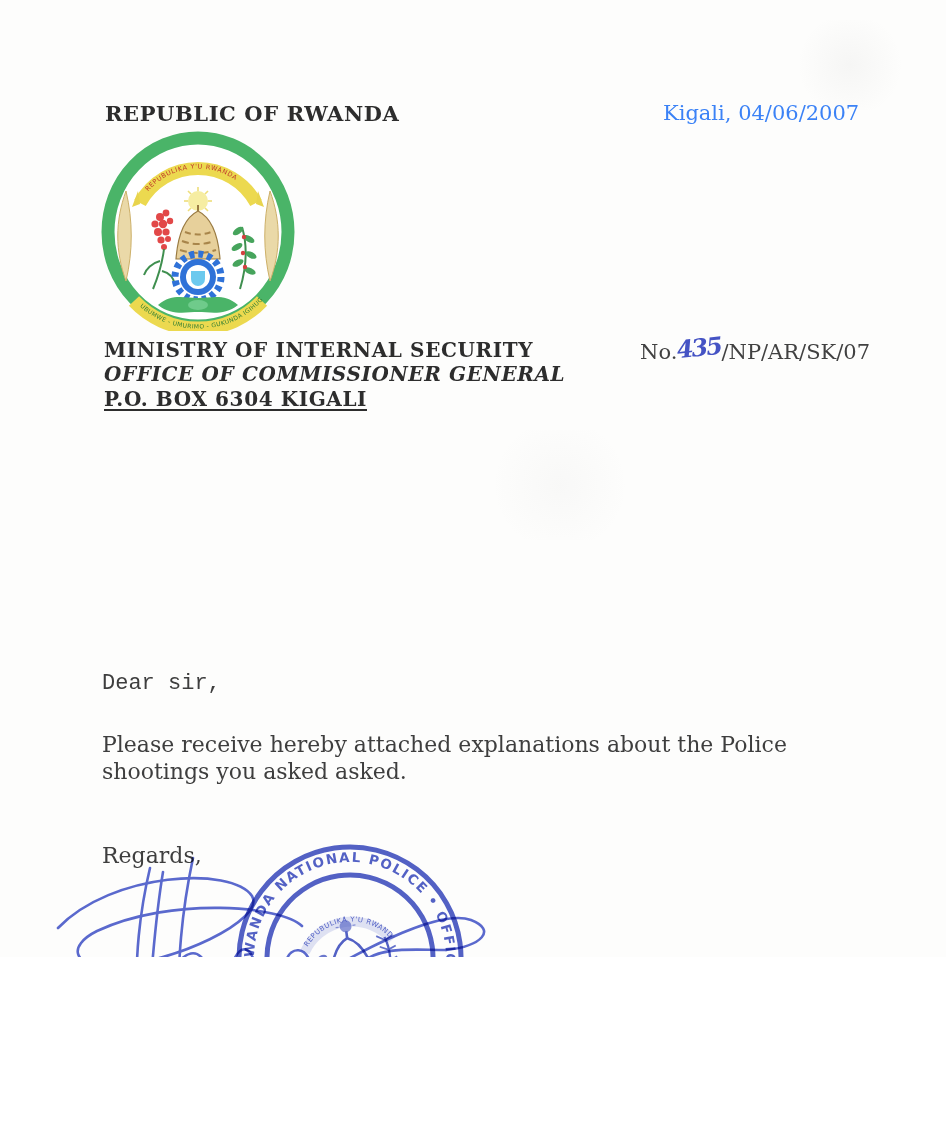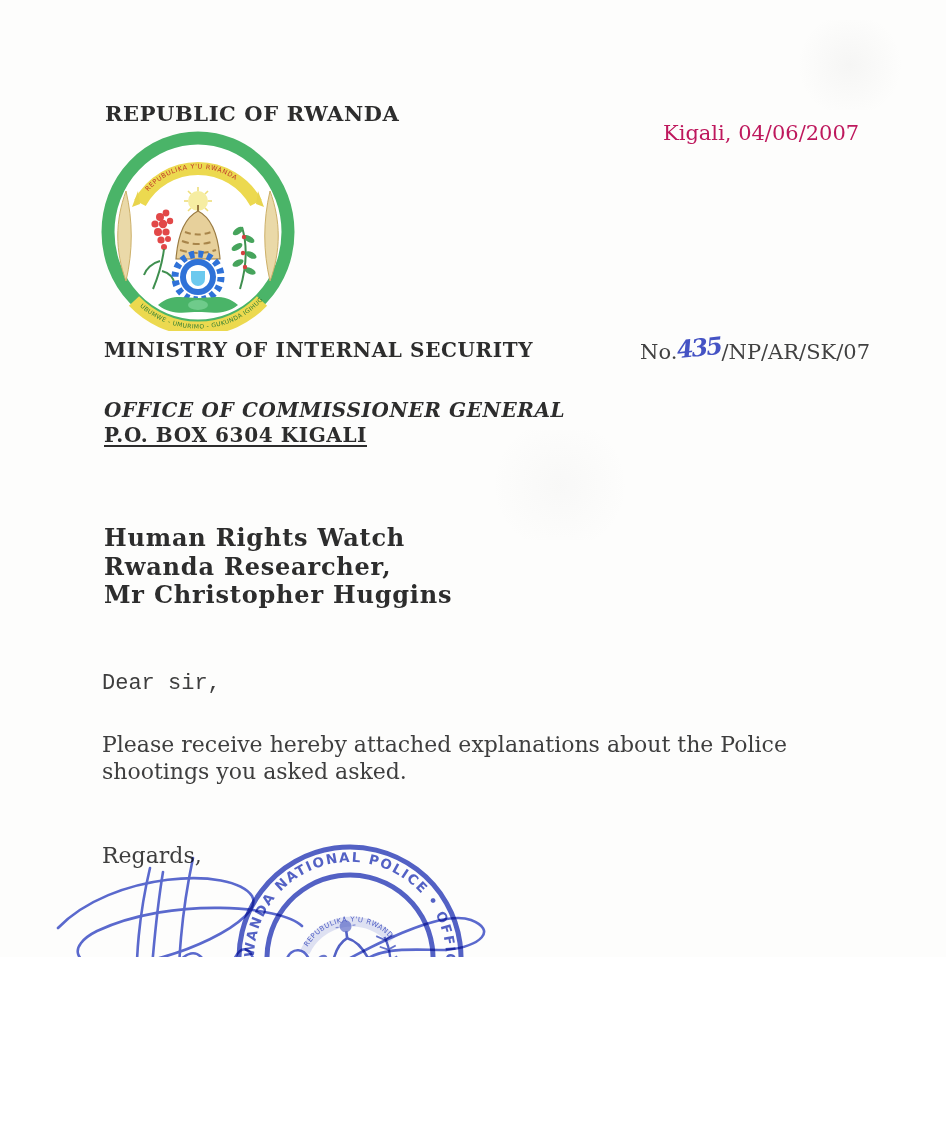--- a/index.html
+++ b/index.html
@@ -4,23 +4,23 @@
 <style>
   html,body { margin:0; padding:0; background:#ffffff; }
   .page {
     position:relative; width:946px; height:957px;
     background:#fdfdfc; overflow:hidden;
     font-family:"DejaVu Serif", serif; color:#3a3a3a;
   }
   .abs { position:absolute; }
   .boldline { font-weight:bold; color:#2d2d2d; letter-spacing:0.6px; }
   .title { font-size:21px; }
-  .date { font-size:21px; color:#be185d;margin-top:20px; }
+  .date { font-size:21px; color:#3b82f6; }
   .sender-line { font-size:20px; line-height:23.5px; white-space:nowrap; }
-  .italicline { font-style:italic;margin-top:36px; }
+  .italicline { font-style:italic; }
   .underline { border-bottom:2.4px solid #2d2d2d; padding-bottom:0px; display:inline-block; line-height:20px; }
   .refline { font-size:21px; color:#414141; white-space:nowrap; }
   .hand-number {
     font-family:"DejaVu Serif", serif; font-style:italic; font-weight:bold;
     color:#4553c4; font-size:24px; display:inline-block;
     transform:rotate(-6deg) translateY(-3px); letter-spacing:-2px;
   }
   .recipient-line { font-size:24px; line-height:28.5px; letter-spacing:0.8px; white-space:nowrap; }
   .body-text { font-size:22px; color:#3e3e3e; line-height:26.5px; white-space:nowrap; }
   .name-line { font-size:21px; line-height:31px; white-space:nowrap; }
@@ -128,25 +128,20 @@
     <div class="sender-line boldline italicline">OFFICE OF COMMISSIONER GENERAL</div>
     <div class="sender-line boldline" style="margin-top:2px;">
       <span class="underline">P.O. BOX 6304 KIGALI</span>
     </div>
   </div>
 
   <div class="abs refline" style="left:640px;top:336px;">
     <span>No.</span><span class="hand-number">435</span><span>/NP/AR/SK/07</span>
   </div>
 
-  <div class="abs" style="left:104px;top:524px;">
-    <div class="recipient-line boldline">Human Rights Watch</div>
-    <div class="recipient-line boldline">Rwanda Researcher,</div>
-    <div class="recipient-line boldline">Mr Christopher Huggins</div>
-  </div>
 
   <div class="abs body-text" style="left:102px;top:671px;font-family:Liberation Mono, monospace;">Dear sir,</div>
 
   <div class="abs" style="left:102px;top:732px;">
     <div class="body-text">Please receive hereby attached explanations about the Police</div>
     <div class="body-text">shootings you asked asked.</div>
   </div>
 
   <div class="abs body-text" style="left:102px;top:843px;">Regards,</div>
 

